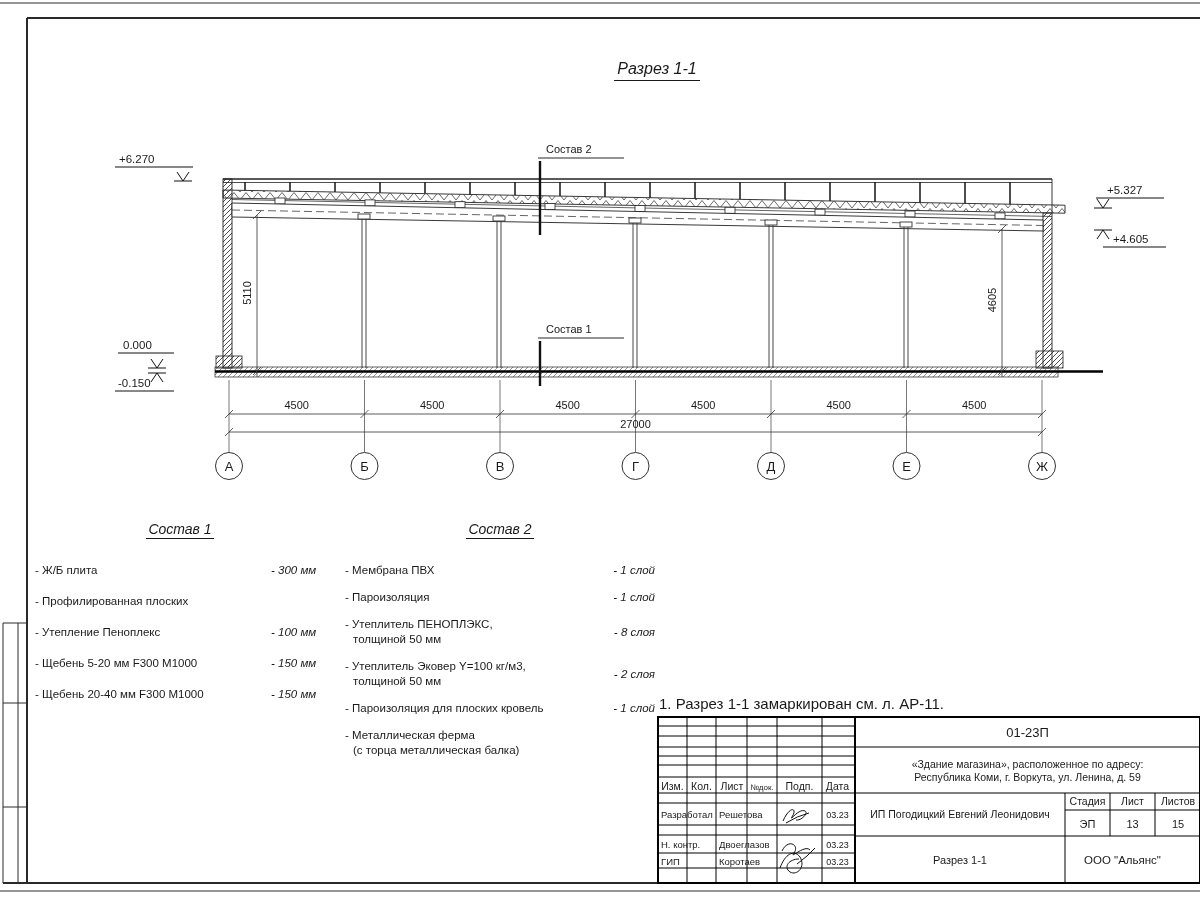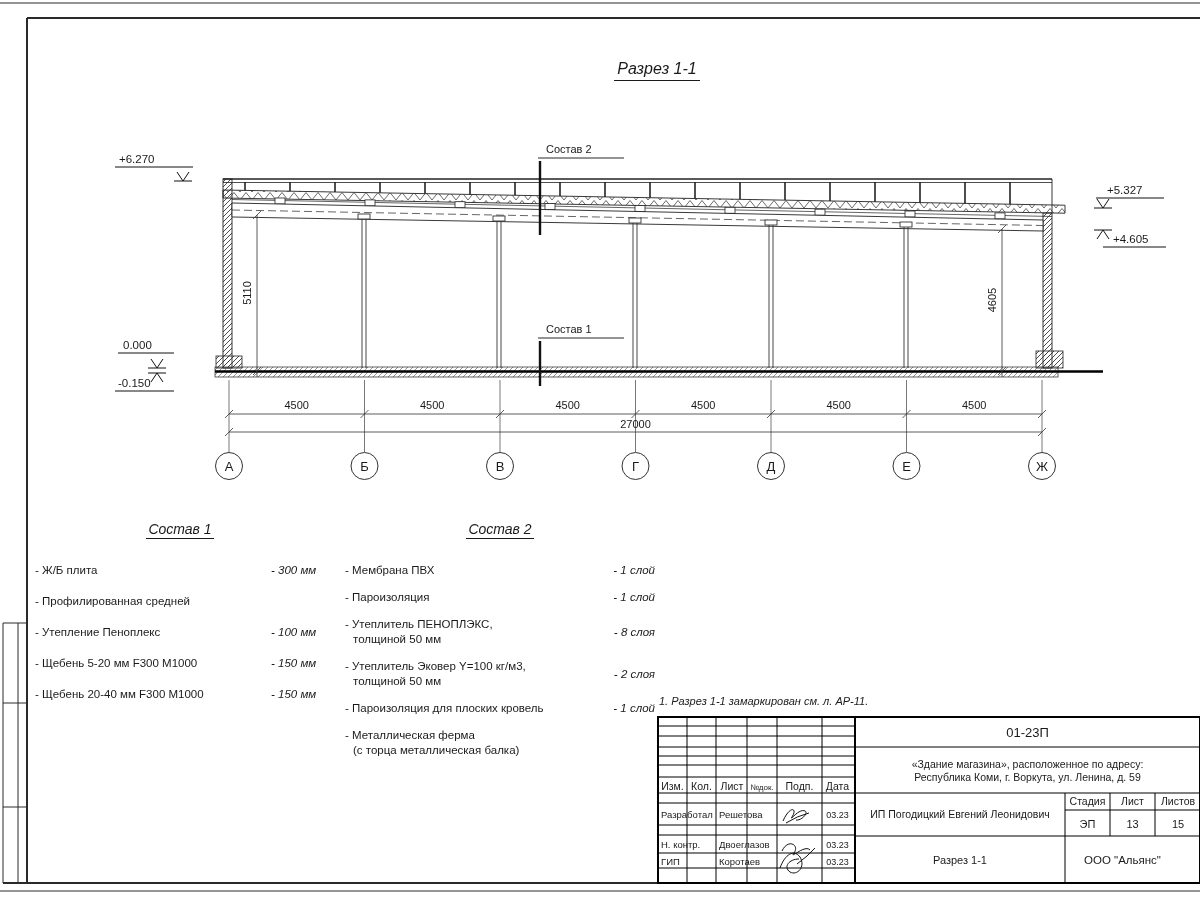--- a/index.html
+++ b/index.html
@@ -14,21 +14,21 @@
   #sostav1-block{left:35px;top:522px;width:290px;}
   #sostav2-block{left:345px;top:522px;width:310px;}
   .sostav-heading{text-align:center;font-style:italic;font-size:14px;margin-bottom:24px;}
   .sostav-heading span{display:inline-block;border-bottom:1.2px solid #1a1a1a;padding:0 2px 2px 2px;}
   .sostav-row{display:flex;align-items:center;margin-bottom:17px;}
   #sostav2-block .sostav-row{margin-bottom:12px;line-height:15px;gap:28px;}
   .sostav-name{white-space:pre-line;text-indent:-8px;padding-left:8px;}
   #sostav1-block .sostav-name{width:228px;}
   #sostav2-block .sostav-name{width:253px;}
   .sostav-val{white-space:nowrap;font-style:italic;}
-  #note-text{left:659px;top:695px;font-size:11px;font-style:italic;}
+  #note-text{left:659px;top:695px;font-size:15px;}
 </style>
 </head>
 <body>
 
 <div id="sheet">
 
 <svg width="1200" height="900" viewBox="0 0 1200 900">
   <defs>
     <pattern id="hatchWall" width="5" height="5" patternUnits="userSpaceOnUse">
       <path d="M-1,6 L6,-1" stroke="#3a3a3a" stroke-width="0.9" fill="none"></path>
@@ -309,21 +309,21 @@
   <span>Разрез 1-1</span>
 </div>
 
 <div id="sostav1-block" class="sostav-block">
   <div class="sostav-heading"><span>Состав 1</span></div>
   <div class="sostav-row">
     <div class="sostav-name">- Ж/Б плита</div>
     <div class="sostav-val">- 300 мм</div>
   </div>
   <div class="sostav-row">
-    <div class="sostav-name">- Профилированная средней</div>
+    <div class="sostav-name">- Профилированная плоских</div>
     <div class="sostav-val"></div>
   </div>
   <div class="sostav-row">
     <div class="sostav-name">- Утепление Пеноплекс</div>
     <div class="sostav-val">- 100 мм</div>
   </div>
   <div class="sostav-row">
     <div class="sostav-name">- Щебень 5-20 мм F300 М1000</div>
     <div class="sostav-val">- 150 мм</div>
   </div>

